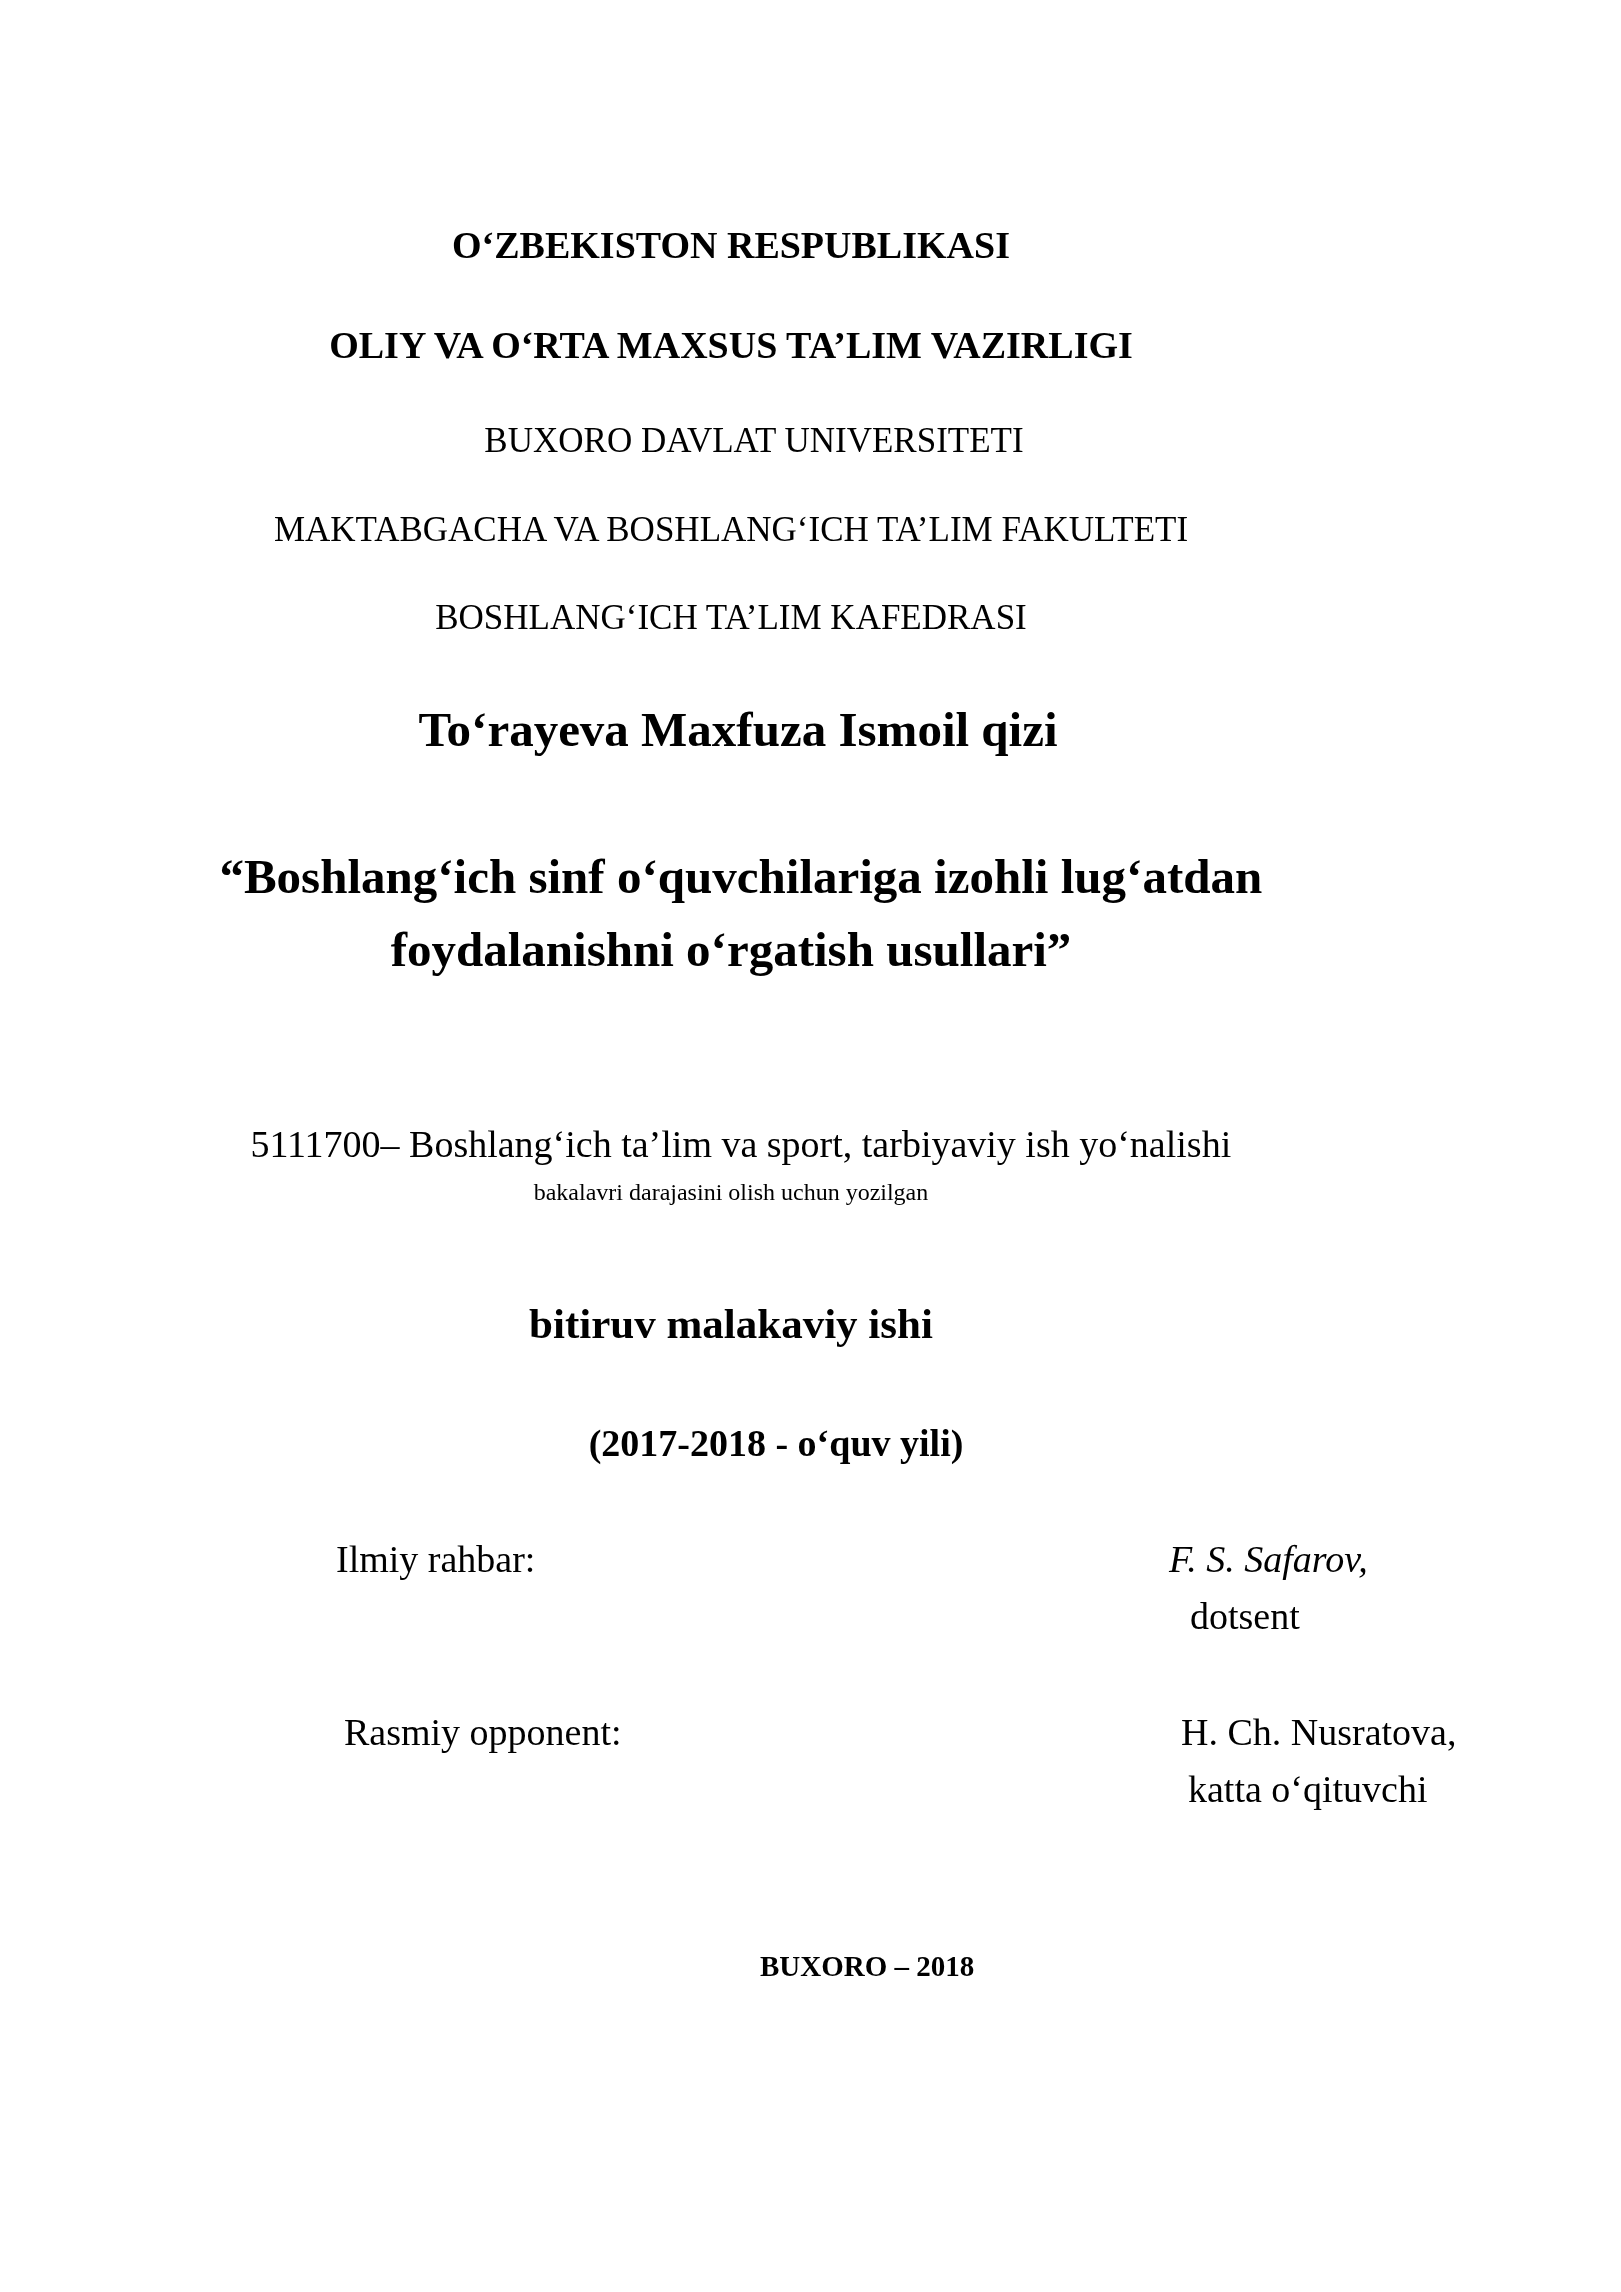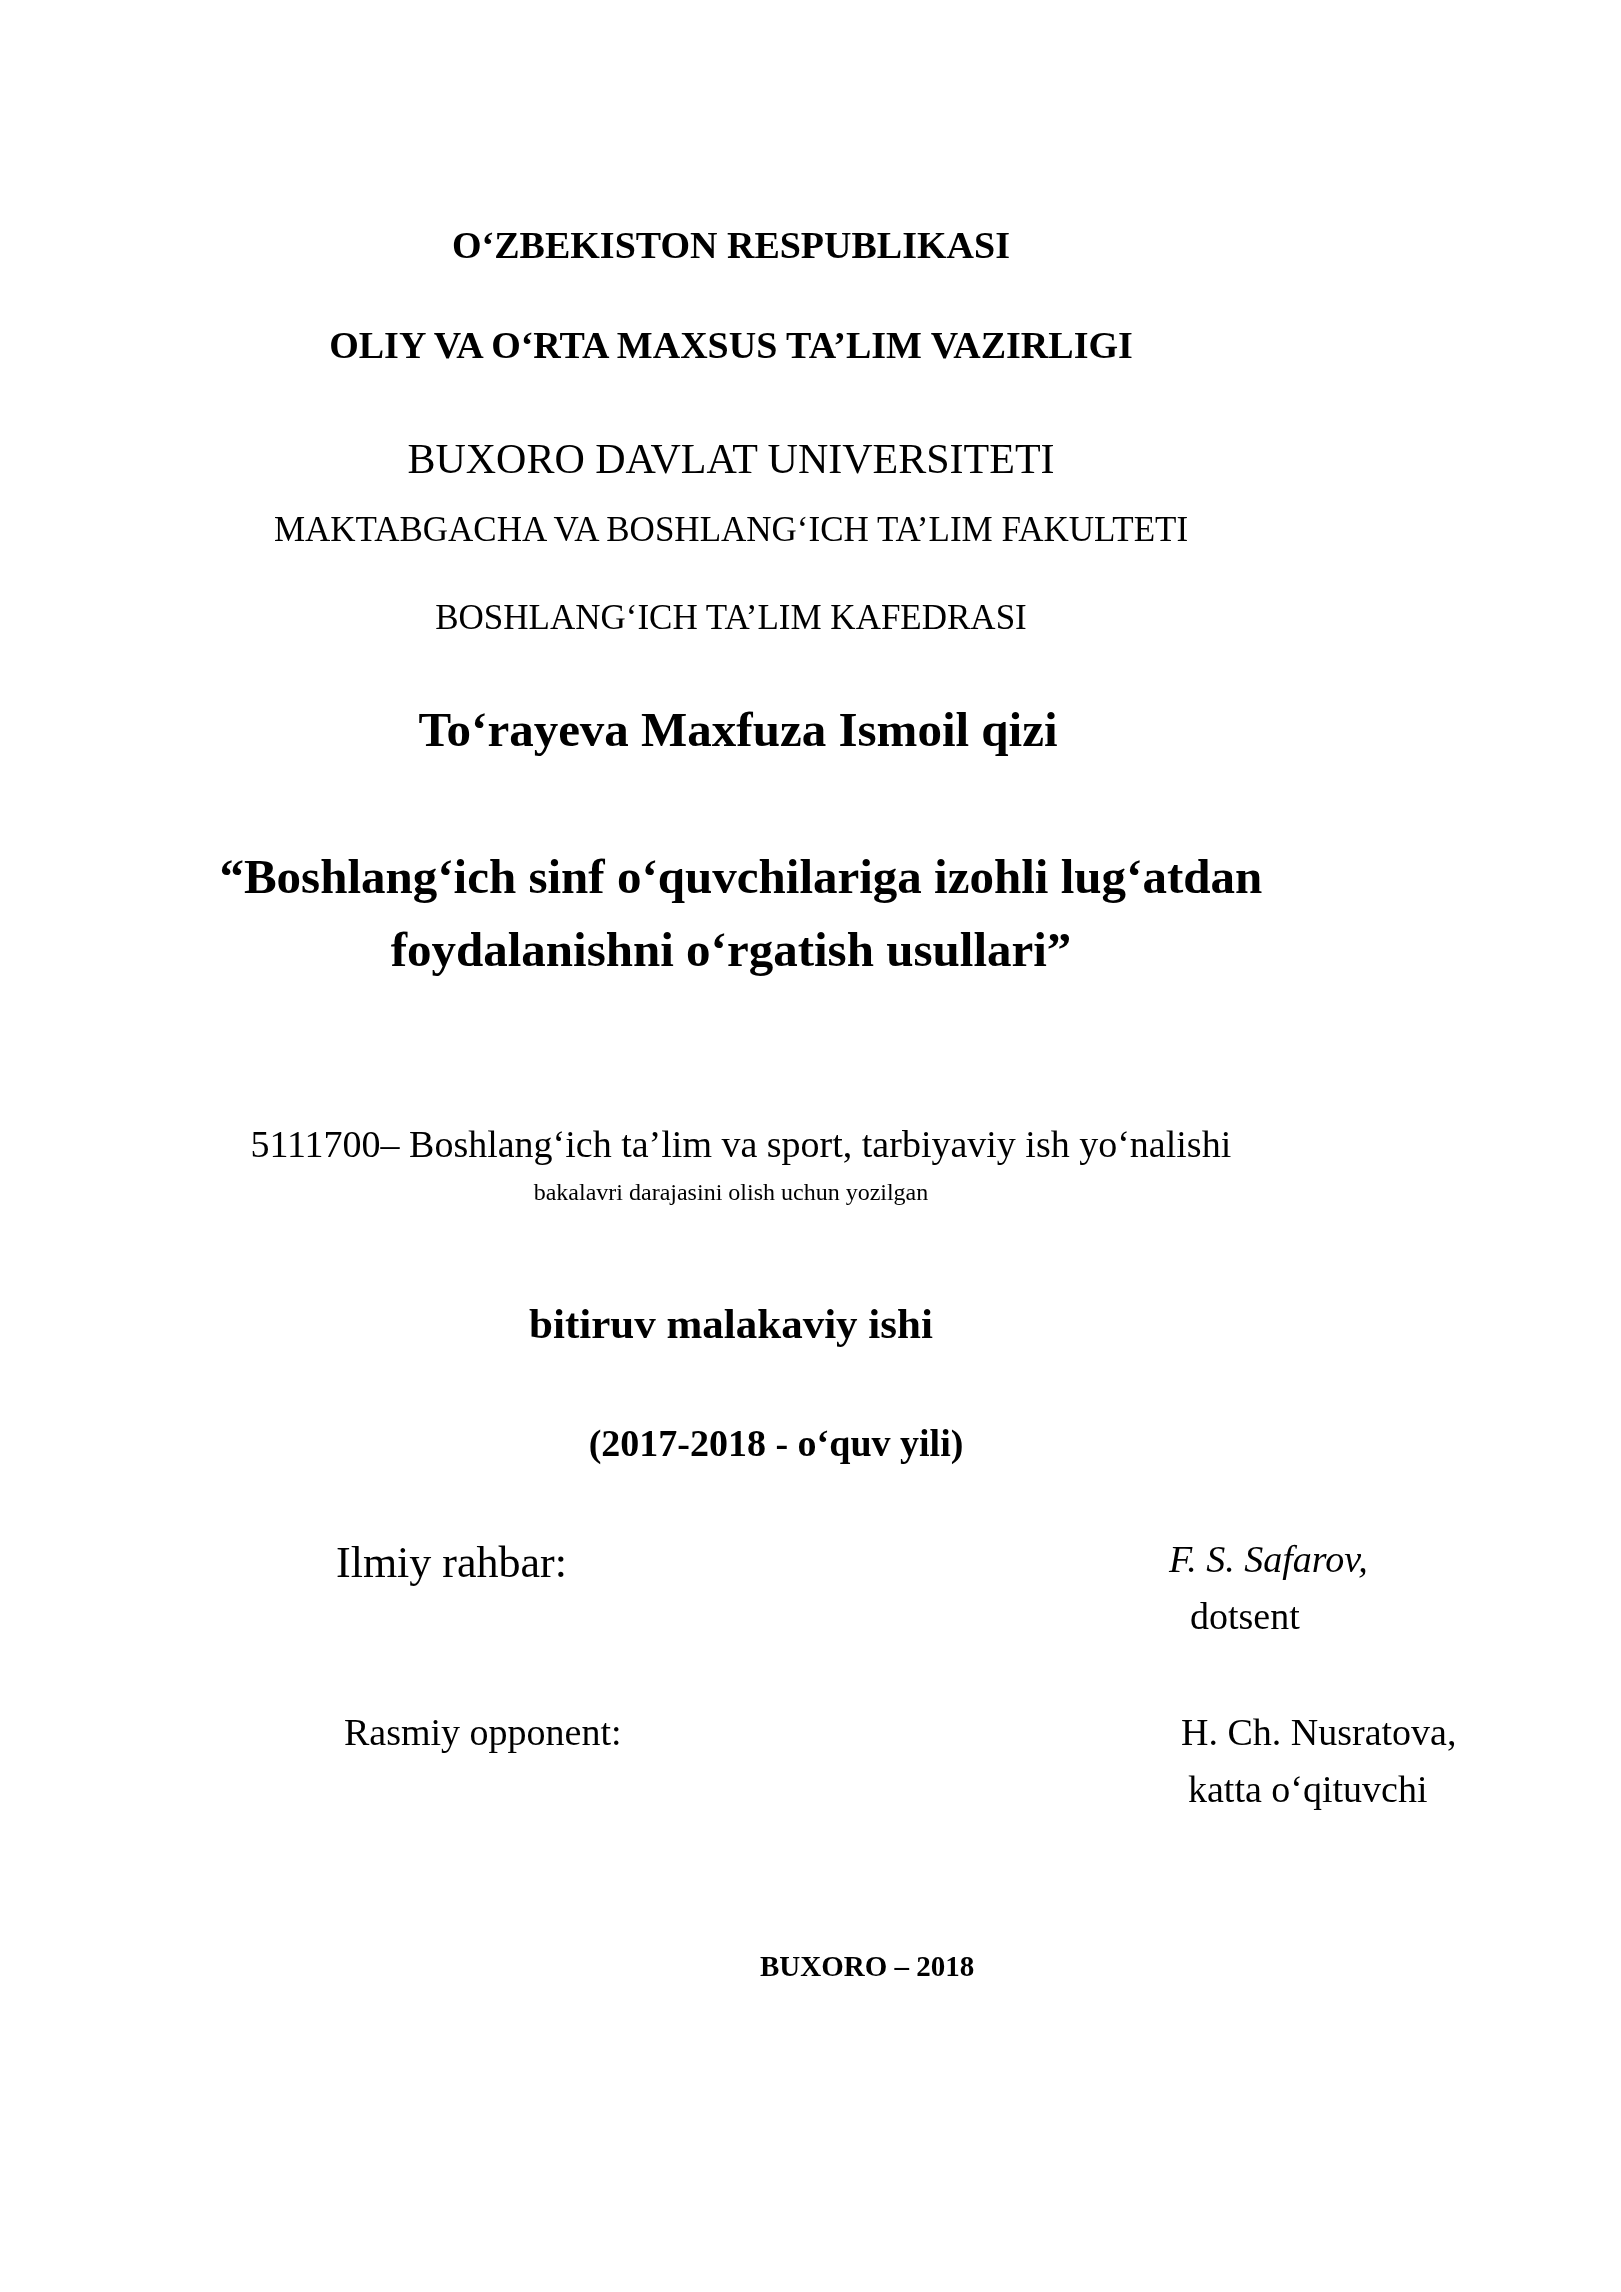--- a/index.html
+++ b/index.html
@@ -6,36 +6,36 @@
   body{width:1621px;height:2293px;position:relative;overflow:hidden;font-family:"Liberation Serif",serif;color:#000;}
   .c{position:absolute;left:0;width:1462px;text-align:center;white-space:nowrap;}
   .abs{position:absolute;white-space:nowrap;}
   .b{font-weight:bold;}
 </style>
 </head>
 <body>
 
 <div class="c b" style="top:223px;font-size:38px;">O‘ZBEKISTON RESPUBLIKASI</div>
 <div class="c b" style="top:323px;font-size:38px;">OLIY VA O‘RTA MAXSUS TA’LIM VAZIRLIGI</div>
-<div class="c" style="top:435px;font-size:42px;">BUXORO DAVLAT UNIVERSITETI</div>
+<div class="c" style="top:421px;font-size:35px;margin-left:23px;">BUXORO DAVLAT UNIVERSITETI</div>
 <div class="c" style="top:510px;font-size:35px;">MAKTABGACHA VA BOSHLANG‘ICH TA’LIM FAKULTETI</div>
 <div class="c" style="top:598px;font-size:35px;">BOSHLANG‘ICH TA’LIM  KAFEDRASI</div>
 
 <div class="c b" style="top:701px;font-size:49px;margin-left:7px;">To‘rayeva Maxfuza Ismoil qizi</div>
 
 <div class="c b" style="top:848px;font-size:49px;left:9.8px;">“Boshlang‘ich sinf o‘quvchilariga izohli  lug‘atdan</div>
 <div class="c b" style="top:921px;font-size:49px;">foydalanishni o‘rgatish usullari”</div>
 
 <div class="c" style="top:1122px;font-size:38px;left:9.8px;">5111700–  Boshlang‘ich ta’lim  va sport, tarbiyaviy ish yo‘nalishi</div>
 <div class="c" style="top:1179px;font-size:24px;">bakalavri darajasini olish uchun yozilgan</div>
 
 <div class="c b" style="top:1299px;font-size:43px;">bitiruv malakaviy ishi</div>
 <div class="c b" style="top:1421px;font-size:38px;padding-left:45px;">(2017-2018 - o‘quv yili)</div>
 
-<div class="abs" style="left:336px;top:1537px;font-size:44px;">Ilmiy rahbar:</div>
+<div class="abs" style="left:336px;top:1537px;font-size:38px;">Ilmiy rahbar:</div>
 <div class="abs" style="left:1169px;top:1537px;font-size:38px;font-style:italic;">F. S. Safarov,</div>
 <div class="abs" style="left:1190px;top:1594px;font-size:38px;">dotsent</div>
 
 <div class="abs" style="left:344px;top:1710px;font-size:38px;">Rasmiy opponent:</div>
 <div class="abs" style="left:1181px;top:1710px;font-size:38px;">H. Ch. Nusratova,</div>
 <div class="abs" style="left:1188px;top:1767px;font-size:38px;">katta o‘qituvchi</div>
 
 <div class="abs b" style="left:760px;top:1950px;font-size:29px;">BUXORO – 2018</div>
 
 

